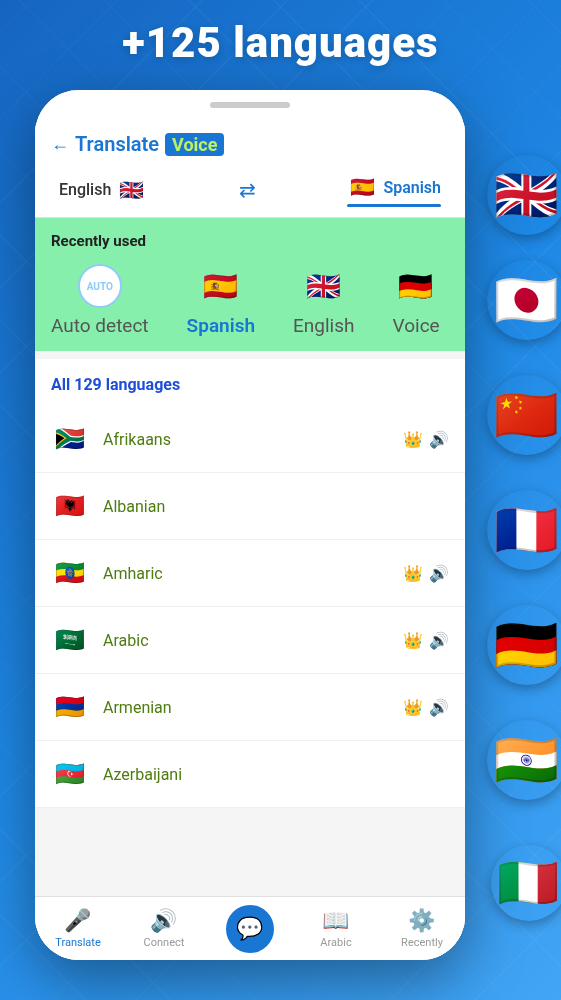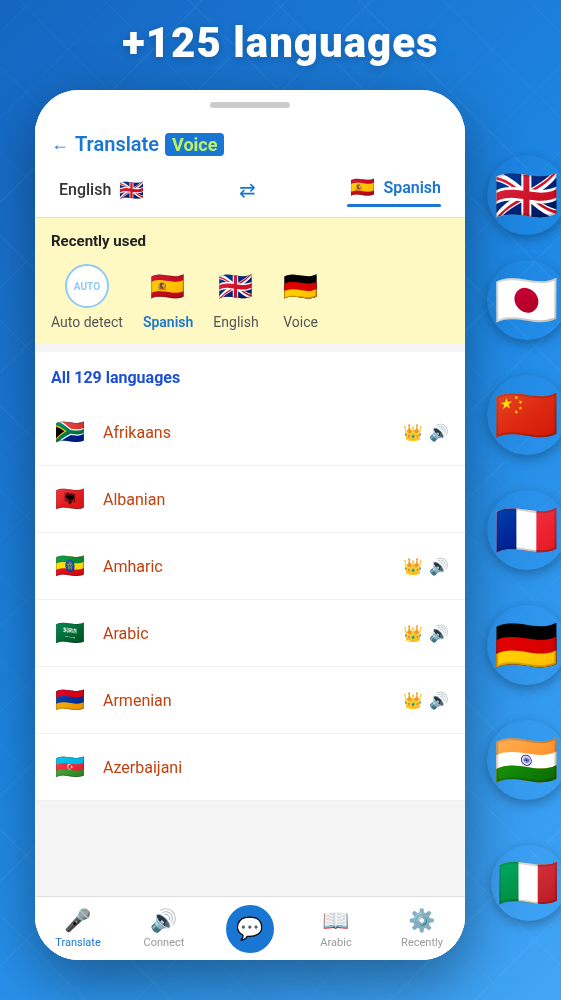--- a/index.html
+++ b/index.html
@@ -157,34 +157,34 @@
     
     .main-content {
       background: #f5f5f5;
       flex: 1;
       overflow-y: auto;
       height: calc(100% - 110px);
     }
 
     
     .recently-used {
-      background: #fef9c3;
+      background: #86efac;
       margin-bottom: 8px;
       padding: 14px 16px;
     }
     .section-label {
       font-size: 15px;
       font-weight: 700;
       color: #222;
       margin-bottom: 14px;
     }
 
     .recent-items {
       display: flex;
-      gap: 20px;
+      gap: 38px;
       align-items: flex-start;
     }
     .recent-item {
       display: flex;
       flex-direction: column;
       align-items: center;
       gap: 6px;
       cursor: pointer;
     }
     .auto-detect-circle {
@@ -205,21 +205,21 @@
       width: 44px;
       height: 44px;
       border-radius: 50%;
       overflow: hidden;
       display: flex;
       align-items: center;
       justify-content: center;
       font-size: 28px;
     }
     .recent-label {
-      font-size: 14px;
+      font-size: 19px;
       color: #555;
       text-align: center;
     }
     .recent-label.active { color: #1976d2; font-weight: 600; }
 
     
     .all-languages {
       background: white;
       padding: 0 0 0 0;
     }
@@ -245,21 +245,21 @@
       overflow: hidden;
       display: flex;
       align-items: center;
       justify-content: center;
       font-size: 24px;
       flex-shrink: 0;
     }
     .lang-list-name {
       flex: 1;
       font-size: 16px;
-      color: #c2410c;
+      color: #4d7c0f;
     }
     .lang-badges {
       display: flex;
       gap: 6px;
       align-items: center;
     }
     .crown-icon { color: #f5a623; font-size: 16px; }
     .voice-icon { color: #1976d2; font-size: 16px; }
 
     

